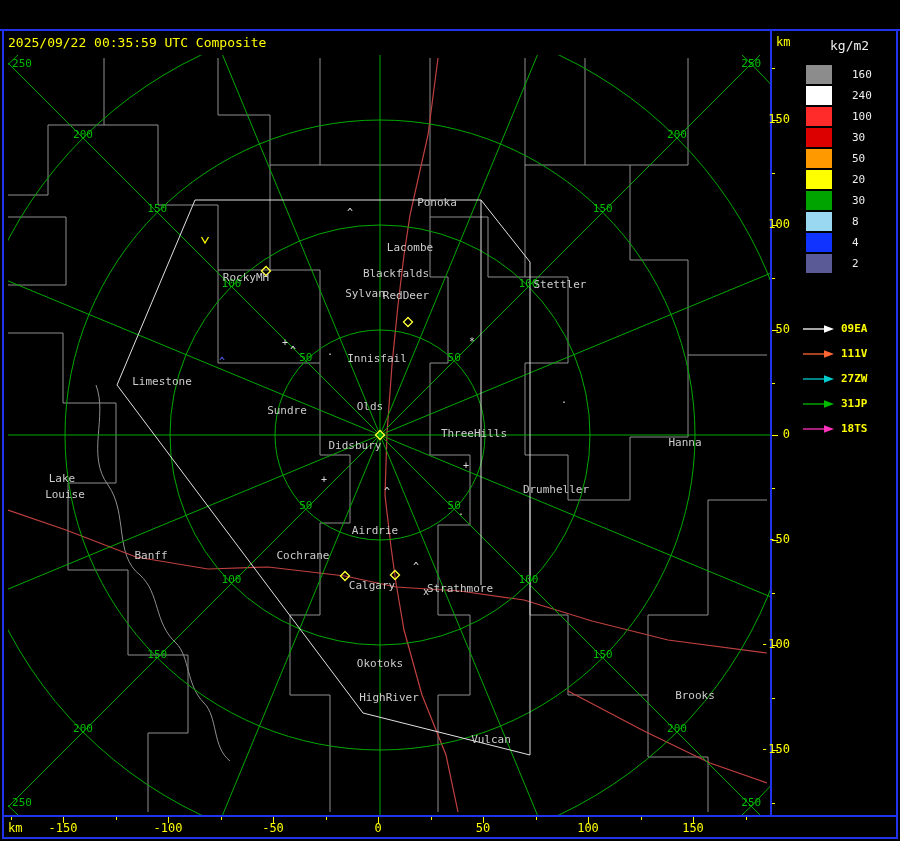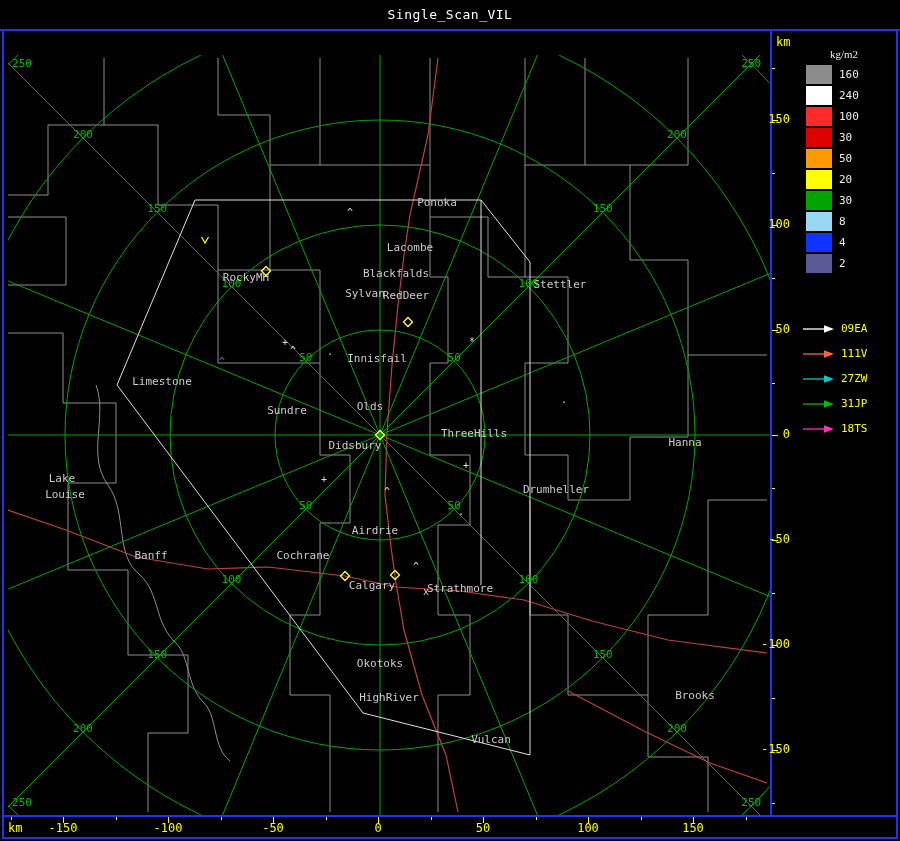--- a/index.html
+++ b/index.html
@@ -4,46 +4,46 @@
 <style>
   html,body{margin:0;padding:0;background:#000;}
   #app{position:relative;width:900px;height:841px;background:#000;overflow:hidden;
        font-family:"DejaVu Sans Mono",monospace;}
   .blue{position:absolute;background:#2233ee;}
   #title{position:absolute;top:7px;left:0;width:100%;text-align:center;color:#ffffff;font-size:13px;letter-spacing:.5px;}
   #timestamp{position:absolute;top:35px;left:8px;color:#ffff00;font-size:13px;}
   #km-top{position:absolute;top:35px;left:776px;color:#ffff00;font-size:12px;}
   #map{position:absolute;left:8px;top:55px;width:762px;height:760px;overflow:hidden;background:#000;}
   #map-svg text{font-family:"DejaVu Sans Mono",monospace;}
-  #cb-unit{position:absolute;left:830px;top:48px;color:#eeeeee;font-size:11px;font-family:Liberation Serif, serif;}
+  #cb-unit{position:absolute;left:830px;top:38px;color:#eeeeee;font-size:13px;}
   #colorbar{position:absolute;left:806px;top:64px;}
   .cb-row{display:flex;align-items:center;height:21px;}
   .cb-swatch{width:26px;height:19px;}
-  .cb-label{margin-left:7px;color:#eeeeee;font-size:11px;}
-  #legend{position:absolute;left:802px;top:316px;}
+  .cb-label{margin-left:20px;color:#eeeeee;font-size:11px;}
+  #legend{position:absolute;left:802px;top:316px;font-weight:bold;}
   .lg-row{display:flex;align-items:center;height:25px;}
   .lg-label{margin-left:6px;color:#ffff00;font-size:11px;}
   .r-ax{position:absolute;left:748px;width:42px;text-align:right;color:#ffff00;font-size:12px;}
   .b-ax{position:absolute;top:821px;width:48px;text-align:center;color:#ffff00;font-size:12px;}
   #km-bottom{position:absolute;left:8px;top:821px;color:#ffff00;font-size:12px;}
   .tick{position:absolute;background:#ffff00;}
 </style>
 </head>
 <body>
 
 <div id="app">
-  <div id="title">Single_Scan_VIL</div>
 
   <div class="blue" style="top:29px;left:0;width:900px;height:2px"></div>
   <div class="blue" style="top:29px;left:2px;width:2px;height:810px"></div>
   <div class="blue" style="top:29px;left:896px;width:2px;height:810px"></div>
   <div class="blue" style="top:837px;left:2px;width:896px;height:2px"></div>
   <div class="blue" style="top:29px;left:770px;width:2px;height:788px"></div>
   <div class="blue" style="top:815px;left:2px;width:894px;height:2px"></div>
 
+  <div id="timestamp">2025/09/22 00:35:59 UTC Composite</div>
   <div id="km-top">km</div>
 
   <div id="map">
     <svg id="map-svg" width="762" height="760" viewBox="0 0 762 760">
         <path d="M96,3 L96,70 L40,70 L40,140 L0,140" fill="none" stroke="#8f8f8f" stroke-width="1"></path>
         <path d="M96,70 L150,70 L150,150 L210,150 L210,215 L262,215" fill="none" stroke="#8f8f8f" stroke-width="1"></path>
         <path d="M312,3 L312,110 L262,110 L262,215 L312,215 L312,308" fill="none" stroke="#8f8f8f" stroke-width="1"></path>
         <path d="M312,110 L422,110 L422,3" fill="none" stroke="#8f8f8f" stroke-width="1"></path>
         <path d="M422,110 L422,162 L480,162 L480,222 L517,222" fill="none" stroke="#8f8f8f" stroke-width="1"></path>
         <path d="M517,3 L517,110 L577,110 L577,3" fill="none" stroke="#8f8f8f" stroke-width="1"></path>

